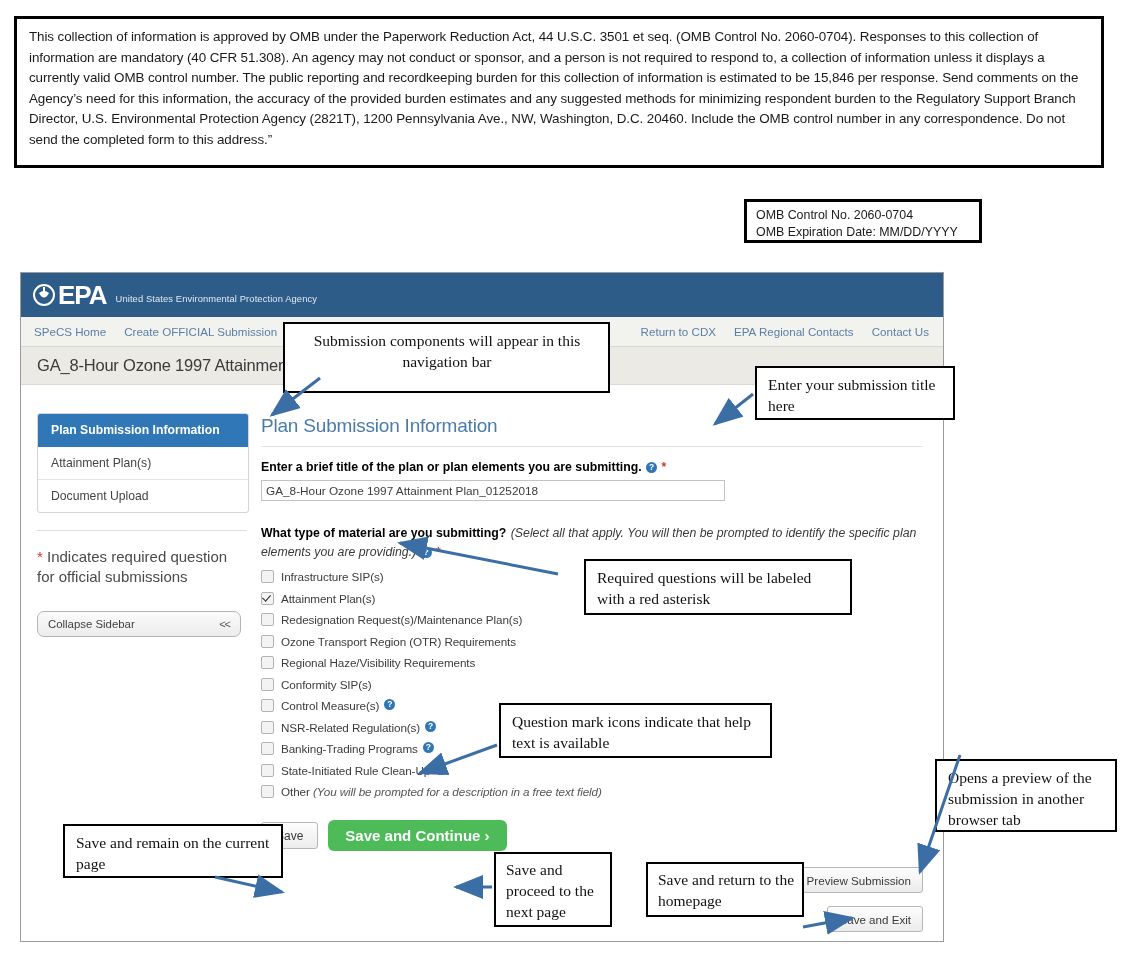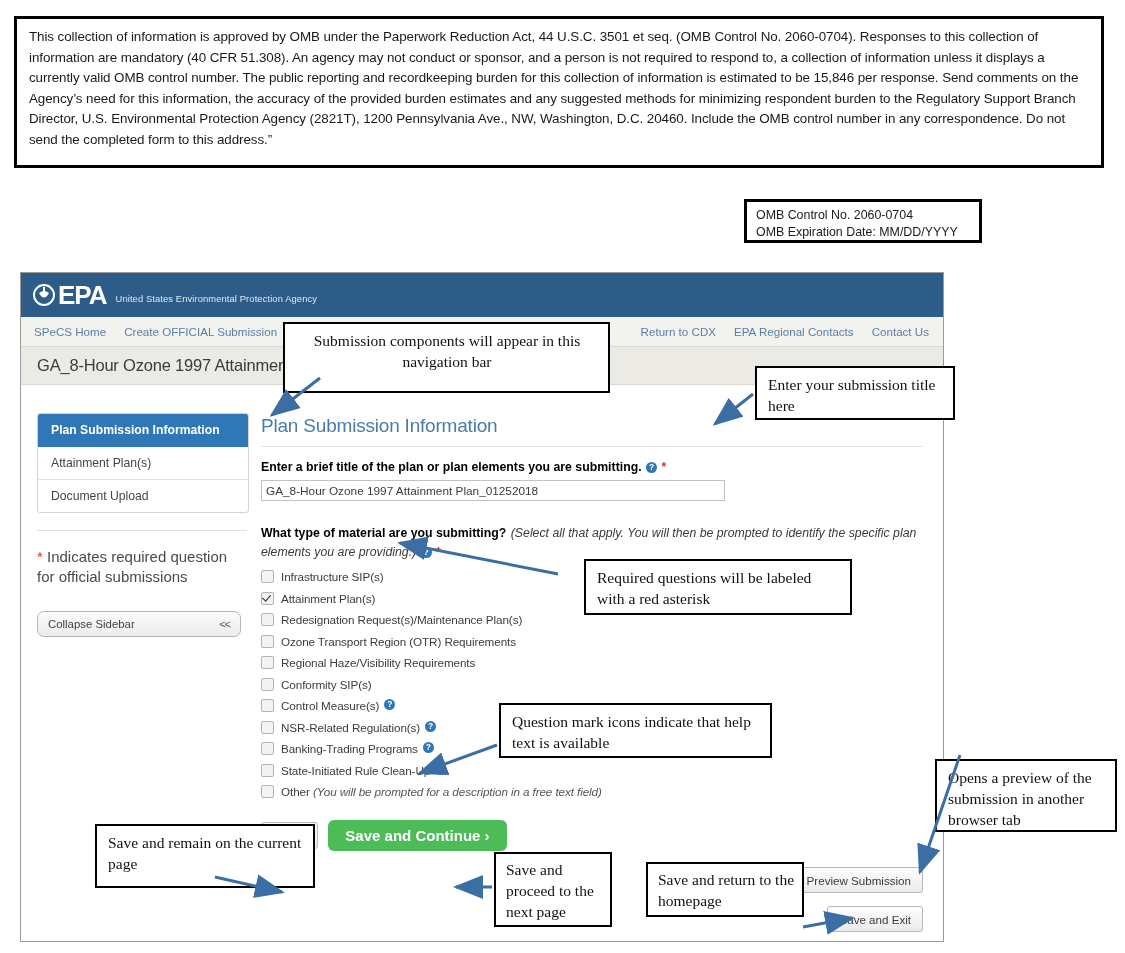--- a/index.html
+++ b/index.html
@@ -562,21 +562,21 @@
   </div>
 
   <div class="callout" style="left:499px; top:703px; width:273px; height:55px;">
     <span>Question mark icons indicate that help text is available</span>
   </div>
 
   <div class="callout" style="left:935px; top:759px; width:182px; height:73px;">
     <span>Opens a preview of the submission in another browser tab</span>
   </div>
 
-  <div class="callout" style="left:63px; top:824px; width:220px; height:64px;margin-left:32px;">
+  <div class="callout" style="left:63px; top:824px; width:220px; height:54px;">
     <span>Save and remain on the current page</span>
   </div>
 
   <div class="callout tight" style="left:494px; top:852px; width:118px; height:75px;">
     <span>Save and proceed to the next page</span>
   </div>
 
   <div class="callout tight" style="left:646px; top:862px; width:158px; height:55px;">
     <span>Save and return to the homepage</span>
   </div>

